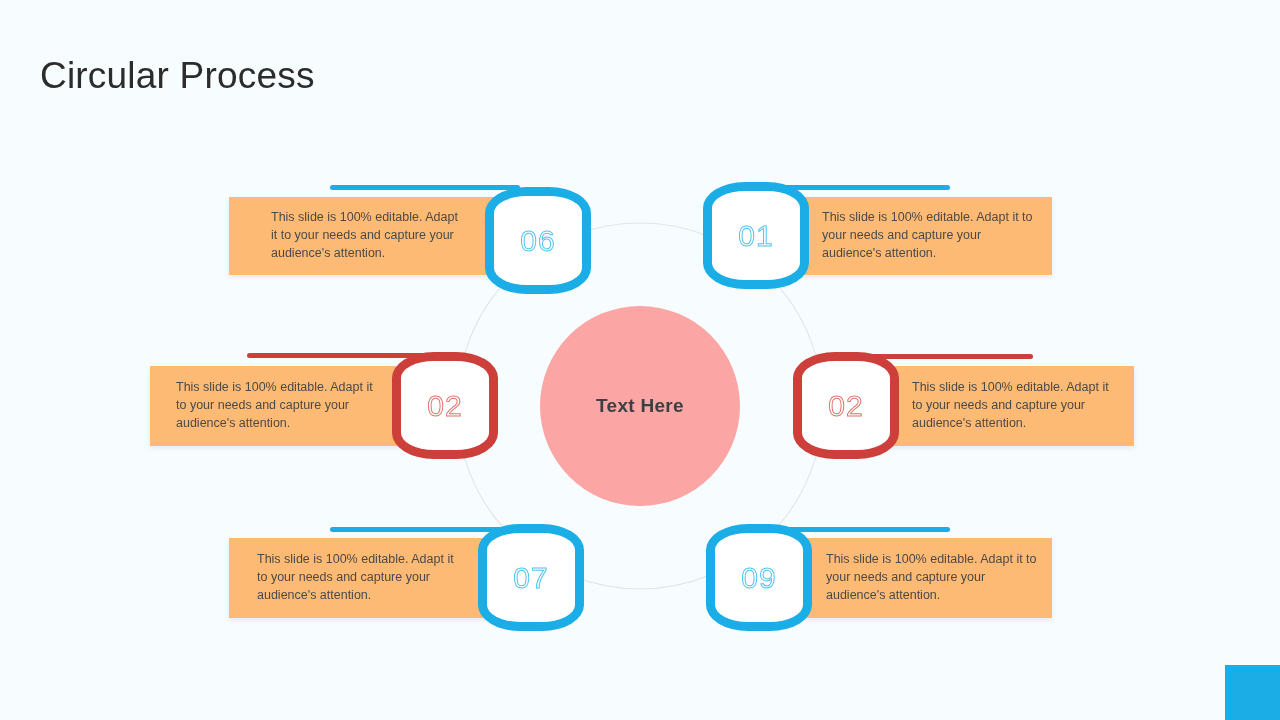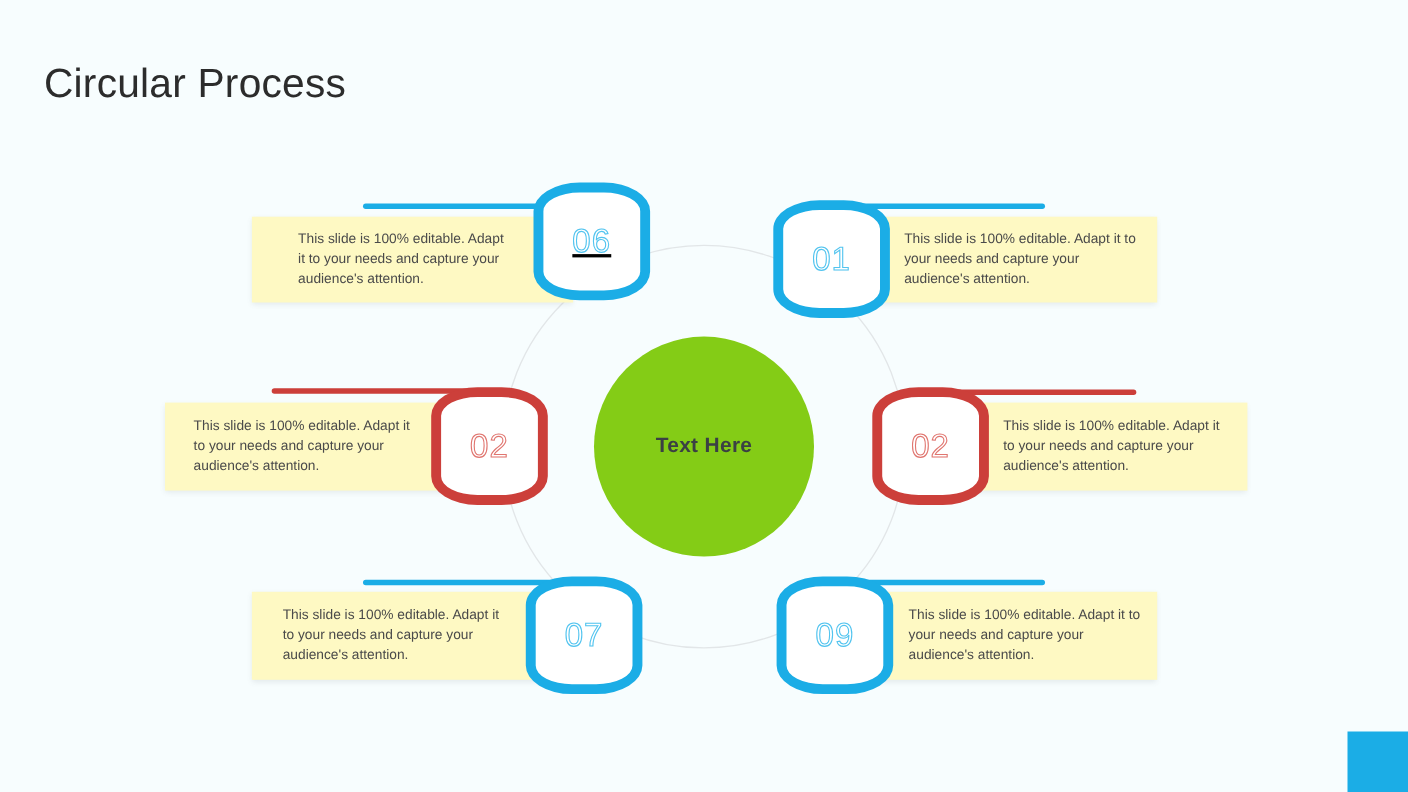--- a/index.html
+++ b/index.html
@@ -54,36 +54,36 @@
   }
 
   
   .center-hub {
     position: absolute;
     left: 540px;
     top: 306px;
     width: 200px;
     height: 200px;
     border-radius: 50%;
-    background: #84cc16;
+    background: #fca5a5;
     display: flex;
     align-items: center;
     justify-content: center;
   }
   .center-hub-label {
     font-size: 19px;
     font-weight: bold;
     color: #3b4044;
     letter-spacing: 0.3px;
   }
 
   
   .info-card {
     position: absolute;
-    background: #fef9c3;
+    background: #fdba74;
     box-shadow: 0 2px 5px rgba(90,100,110,0.13);
     box-sizing: border-box;
     display: flex;
     align-items: center;
   }
   .info-card .card-text {
     font-size: 12.5px;
     line-height: 1.42;
     color: #4a4a4a;
   }
@@ -150,21 +150,21 @@
     -webkit-text-stroke-width: 1px;
   }
   .node.blue .node-number { -webkit-text-stroke-color: #52c4ef; }
   .node.red  .node-number { -webkit-text-stroke-color: #e0756f; }
 
   .node-1 { left: 703px; top: 182px; }
   .node-2 { left: 793px; top: 352px; }
   .node-3 { left: 706px; top: 524px; }
   .node-4 { left: 478px; top: 524px; }
   .node-5 { left: 392px; top: 352px; }
-  .node-6 { left: 485px; top: 166px; text-decoration: underline; }
+  .node-6 { left: 485px; top: 187px; }
 
   
   .corner-accent {
     position: absolute;
     left: 1225px;
     top: 665px;
     width: 55px;
     height: 55px;
     background: #1bade6;
   }

